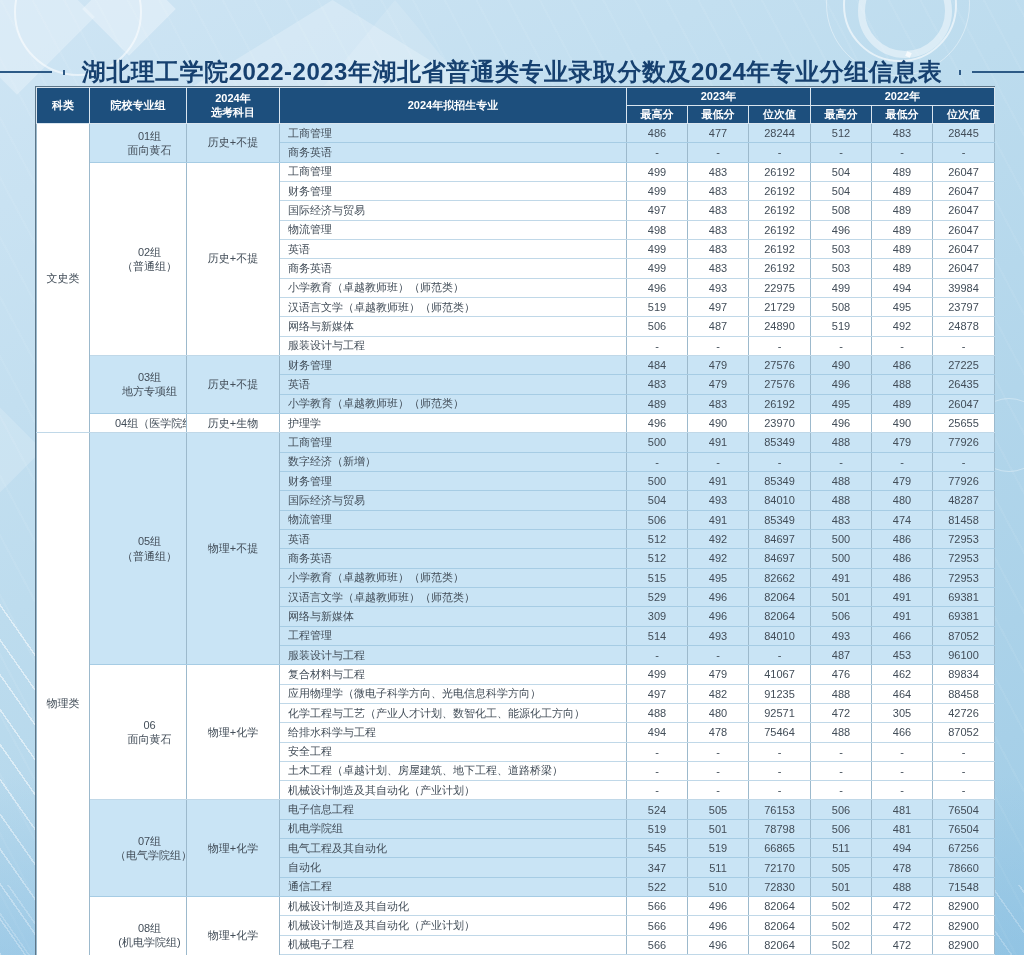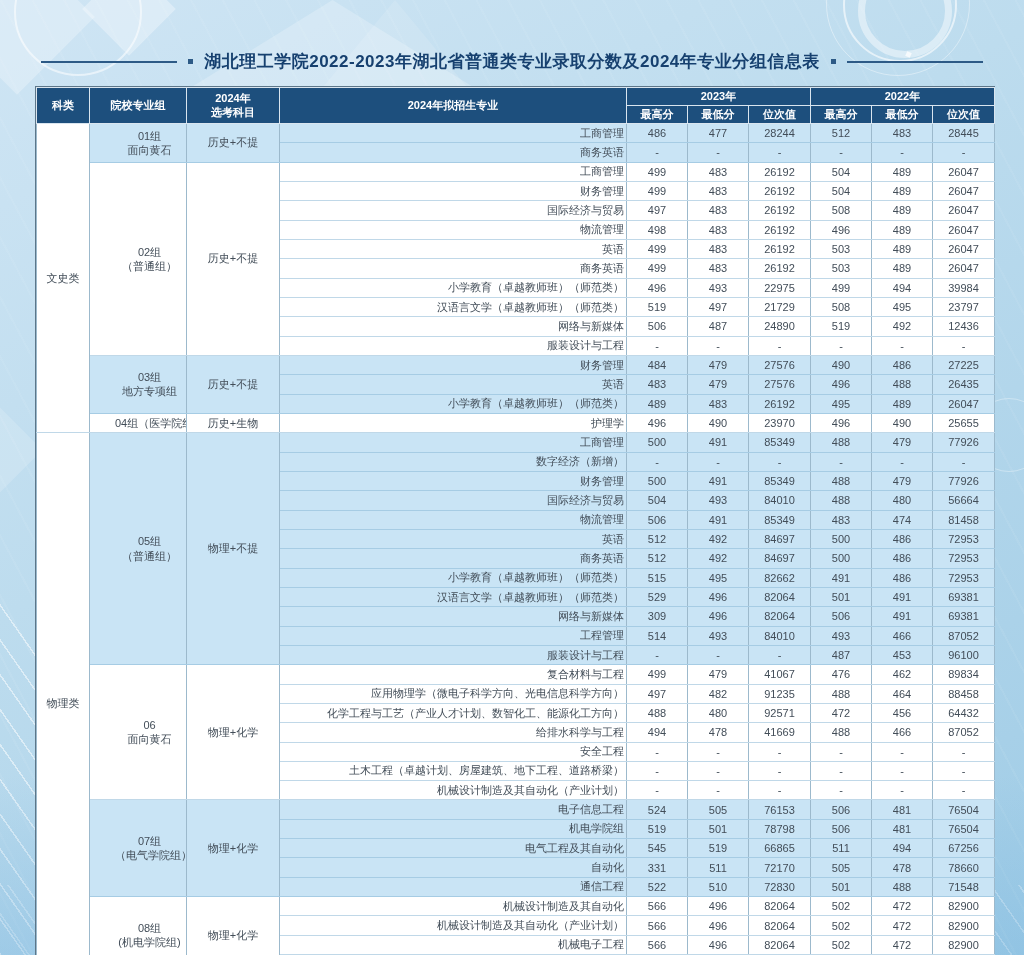--- a/index.html
+++ b/index.html
@@ -27,35 +27,35 @@
   .stripesL{left:0;top:575px;width:480px;height:380px;
     background:repeating-linear-gradient(55deg,rgba(255,255,255,0.5) 0 1.5px,transparent 1.5px 20px);
     clip-path:polygon(0 6%,100% 100%,0 100%);}
   .stripesB{left:0;top:885px;width:1024px;height:70px;
     background:repeating-linear-gradient(55deg,rgba(255,255,255,0.35) 0 1.5px,transparent 1.5px 23px);}
   .bottomGrad{left:0;bottom:0;width:1024px;height:180px;background:linear-gradient(180deg,rgba(130,185,225,0) 0%,rgba(120,180,222,0.35) 100%);}
   
   .title-row{position:absolute;left:0;top:50px;width:1024px;display:flex;align-items:center;justify-content:center;gap:11px;}
   .tline{width:136px;height:2px;background:#2d5a86;}
   .tdot{width:5px;height:5px;background:#2d5a86;}
-  h1.pgtitle{margin:0;font-size:17px;font-weight:bold;color:#16406f;letter-spacing:0.5px;white-space:nowrap;}
+  h1.pgtitle{margin:6px;font-size:24px;font-weight:bold;color:#16406f;letter-spacing:0.5px;white-space:nowrap;}
   
   .table-wrap{position:absolute;left:35px;top:86px;width:958px;border:1px solid #5c7689;background:#fff;}
   table{border-collapse:collapse;table-layout:fixed;width:958px;}
   thead th{
     background:#1d4f7d;color:#ffffff;font-weight:bold;font-size:11px;
     border:1px solid #d9e5ef;height:17px;padding:0 1px;line-height:1.25;
   }
   tbody td{
     background:#ffffff;font-size:11px;color:#424d58;height:18.34px;
     padding:0 2px;text-align:center;
     border:1px solid #9cb9cc;border-top-color:#c0d8e8;border-bottom-color:#c0d8e8;
     overflow:hidden;white-space:nowrap;
   }
-  tbody td.major{text-align:right;padding-left:8px;font-family:Liberation Serif, serif;}
+  tbody td.major{text-align:left;padding-left:8px;font-family:Liberation Serif, serif;}
   tbody td.shaded{background:#c9e4f5;border-top-color:#a6cce4;border-bottom-color:#a6cce4;}
   tbody td.grp div{line-height:1.3;margin-left:23px;}
 </style>
 </head>
 <body>
 
 <div class="decor glob-stripes"></div>
 <div class="decor tri1"></div>
 <div class="decor tri2"></div>
 <div class="decor diamond d1"></div>
@@ -216,21 +216,21 @@
           <td class="score">495</td>
           <td class="score">23797</td>
         </tr>
         <tr>
           <td class="major">网络与新媒体</td>
           <td class="score">506</td>
           <td class="score">487</td>
           <td class="score">24890</td>
           <td class="score">519</td>
           <td class="score">492</td>
-          <td class="score">12436</td>
+          <td class="score">24878</td>
         </tr>
         <tr>
           <td class="major">服装设计与工程</td>
           <td class="score">-</td>
           <td class="score">-</td>
           <td class="score">-</td>
           <td class="score">-</td>
           <td class="score">-</td>
           <td class="score">-</td>
         </tr>
@@ -312,21 +312,21 @@
           <td class="score shaded">479</td>
           <td class="score shaded">77926</td>
         </tr>
         <tr>
           <td class="major shaded">国际经济与贸易</td>
           <td class="score shaded">504</td>
           <td class="score shaded">493</td>
           <td class="score shaded">84010</td>
           <td class="score shaded">488</td>
           <td class="score shaded">480</td>
-          <td class="score shaded">56664</td>
+          <td class="score shaded">48287</td>
         </tr>
         <tr>
           <td class="major shaded">物流管理</td>
           <td class="score shaded">506</td>
           <td class="score shaded">491</td>
           <td class="score shaded">85349</td>
           <td class="score shaded">483</td>
           <td class="score shaded">474</td>
           <td class="score shaded">81458</td>
         </tr>
@@ -415,28 +415,28 @@
           <td class="score">488</td>
           <td class="score">464</td>
           <td class="score">88458</td>
         </tr>
         <tr>
           <td class="major">化学工程与工艺（产业人才计划、数智化工、能源化工方向）</td>
           <td class="score">488</td>
           <td class="score">480</td>
           <td class="score">92571</td>
           <td class="score">472</td>
-          <td class="score">456</td>
-          <td class="score">64432</td>
+          <td class="score">305</td>
+          <td class="score">42726</td>
         </tr>
         <tr>
           <td class="major">给排水科学与工程</td>
           <td class="score">494</td>
           <td class="score">478</td>
-          <td class="score">41669</td>
+          <td class="score">75464</td>
           <td class="score">488</td>
           <td class="score">466</td>
           <td class="score">87052</td>
         </tr>
         <tr>
           <td class="major">安全工程</td>
           <td class="score">-</td>
           <td class="score">-</td>
           <td class="score">-</td>
           <td class="score">-</td>
@@ -488,21 +488,21 @@
           <td class="major shaded">电气工程及其自动化</td>
           <td class="score shaded">545</td>
           <td class="score shaded">519</td>
           <td class="score shaded">66865</td>
           <td class="score shaded">511</td>
           <td class="score shaded">494</td>
           <td class="score shaded">67256</td>
         </tr>
         <tr>
           <td class="major shaded">自动化</td>
-          <td class="score shaded">331</td>
+          <td class="score shaded">347</td>
           <td class="score shaded">511</td>
           <td class="score shaded">72170</td>
           <td class="score shaded">505</td>
           <td class="score shaded">478</td>
           <td class="score shaded">78660</td>
         </tr>
         <tr>
           <td class="major shaded">通信工程</td>
           <td class="score shaded">522</td>
           <td class="score shaded">510</td>

